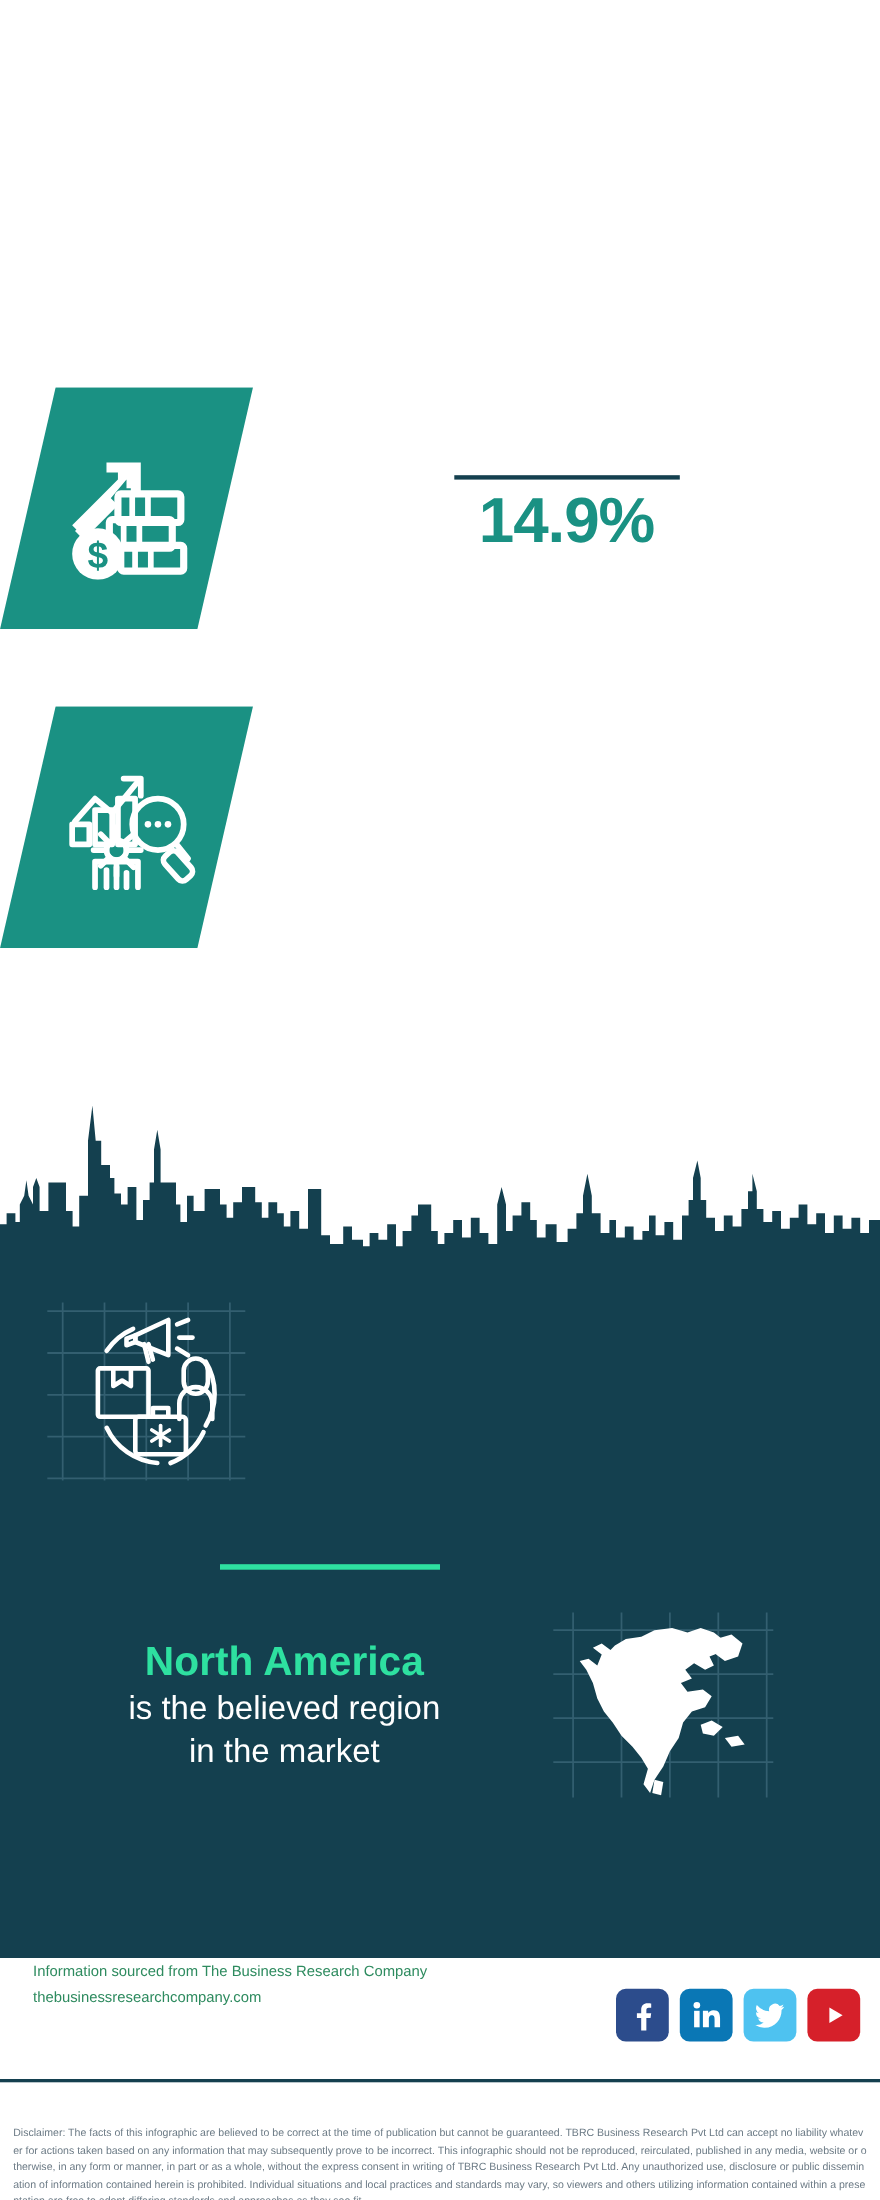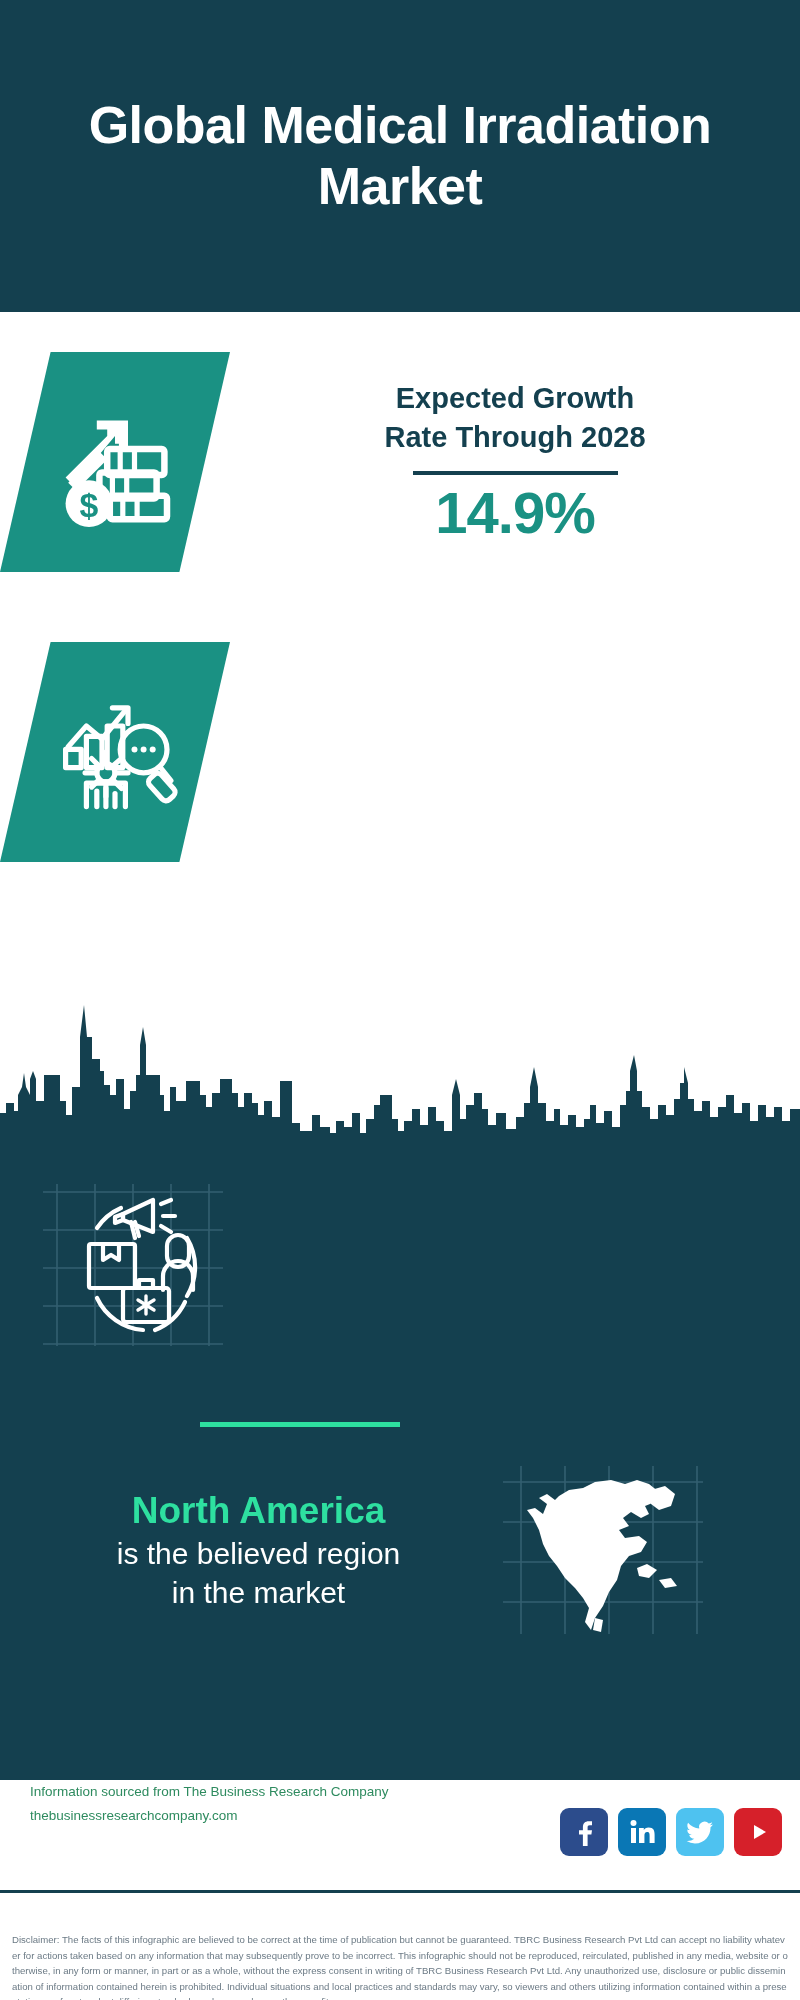--- a/index.html
+++ b/index.html
@@ -76,23 +76,20 @@
   .disclaimer{position:absolute;left:0;top:1897px;width:800px;height:103px;background:#ffffff;
               padding:7px 12px 0 12px;}
   .disclaimer p{color:#6b7a85;font-size:9.6px;line-height:1.62;text-align:left;
                 word-break:break-all;margin-top:28px;}
 </style>
 </head>
 <body>
 
 <div class="page">
 
-  <div class="header">
-    <div class="header-title">Global Medical Irradiation Market</div>
-  </div>
 
   <div class="white-zone">
 
     <div class="stat-row r1">
       <div class="para">
         <svg viewBox="0 0 100 100" aria-hidden="true">
           <g fill="#ffffff">
             <path d="M12 62 L44 30 L44 23 L57 23 L57 36 L50 36 L50 30 L18 68 Z"></path>
             <polygon points="36,18 60,18 60,42 53,42 53,25 36,25"></polygon>
             <path d="M14 66 L20 72 L44 48 L38 42 Z"></path>
@@ -104,22 +101,20 @@
             <line x1="59" y1="58" x2="59" y2="78" stroke="#ffffff" stroke-width="4"></line>
             <rect x="46" y="76" width="44" height="18" rx="2" fill="none" stroke="#ffffff" stroke-width="5"></rect>
             <line x1="56" y1="76" x2="56" y2="94" stroke="#ffffff" stroke-width="4"></line>
             <line x1="67" y1="76" x2="67" y2="94" stroke="#ffffff" stroke-width="4"></line>
             <circle cx="30" cy="82" r="18" fill="#ffffff"></circle>
             <text x="30" y="92" font-size="26" font-weight="bold" fill="#1a9183" text-anchor="middle" font-family="Liberation Sans, sans-serif">$</text>
           </g>
         </svg>
       </div>
       <div class="stat-text">
-        <div class="stat-label">Expected Growth
-Rate Through 2028</div>
         <div class="stat-rule"></div>
         <div class="stat-value">14.9%</div>
       </div>
     </div>
 
     <div class="stat-row r2">
       <div class="para">
         <svg viewBox="0 0 100 100" aria-hidden="true">
           <g fill="none" stroke="#ffffff" stroke-width="4" stroke-linecap="round" stroke-linejoin="round">
             <polyline points="14,46 28,30 40,40 58,18"></polyline>

